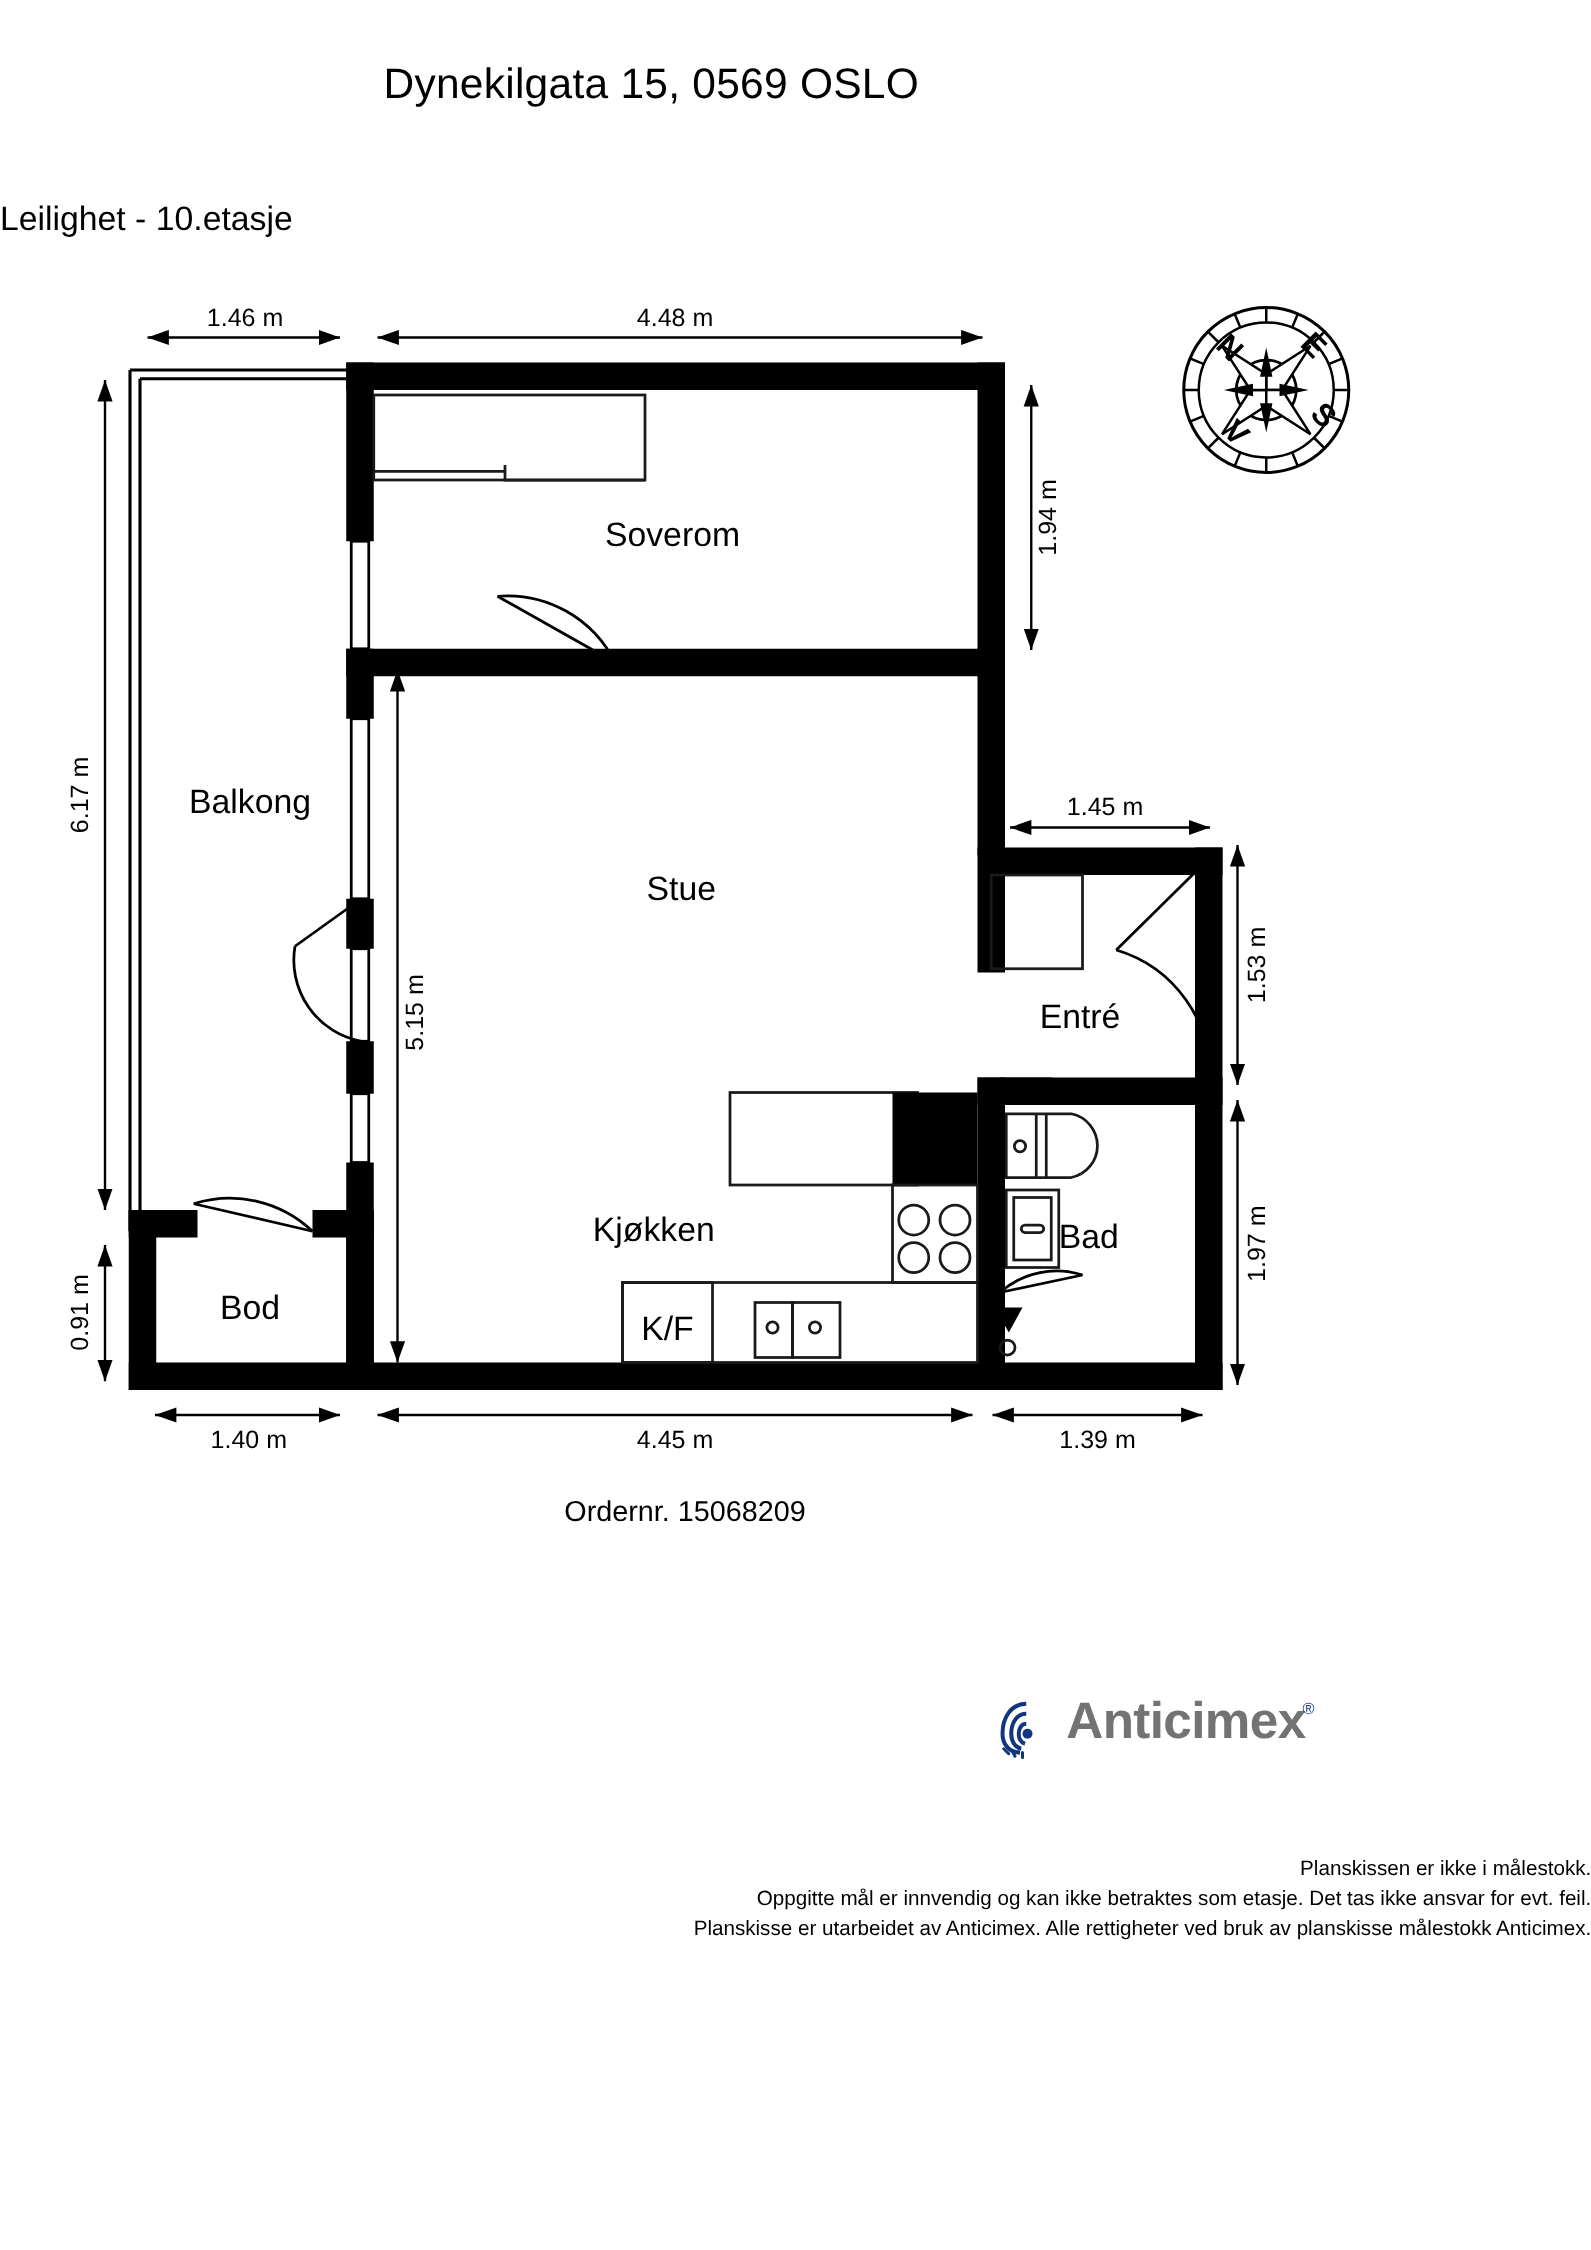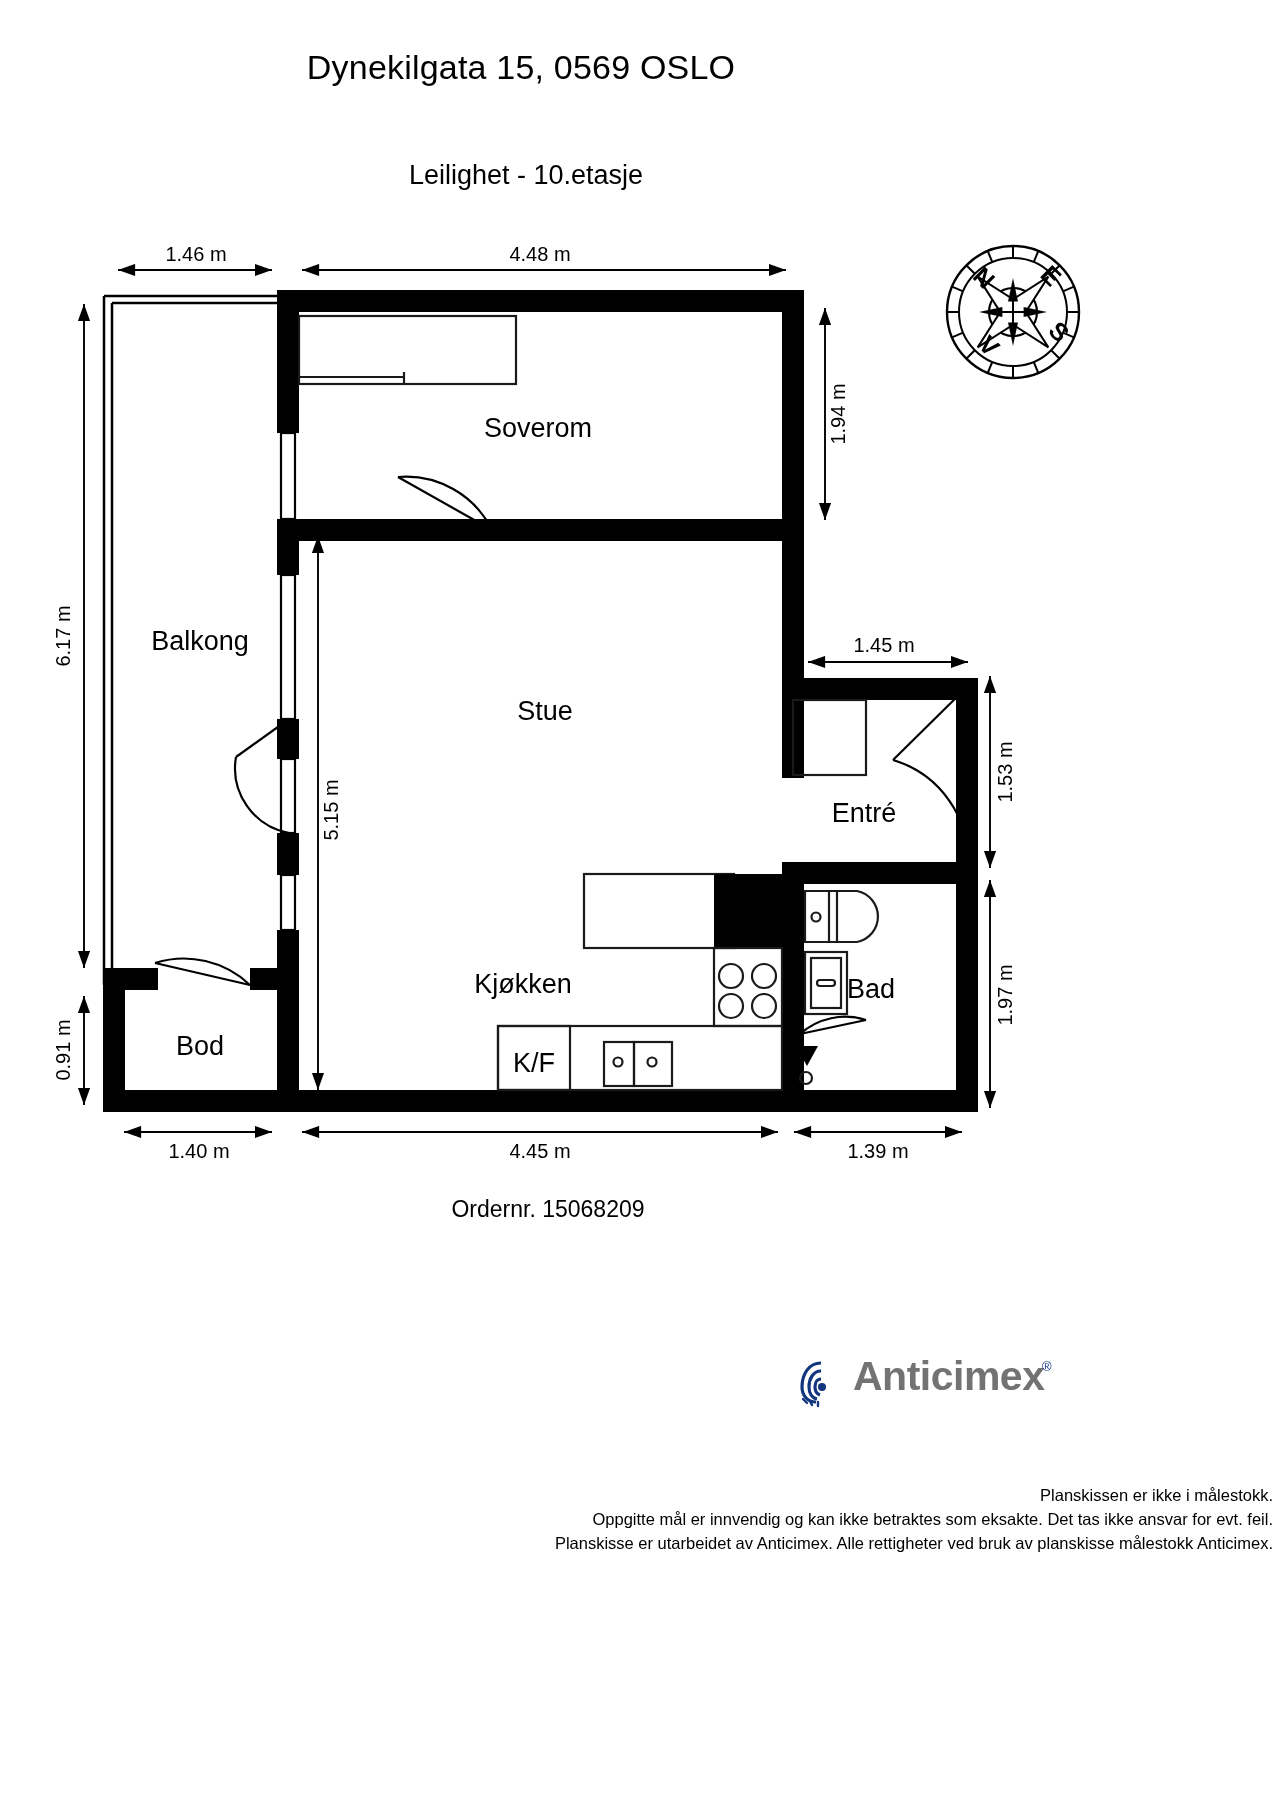--- a/index.html
+++ b/index.html
@@ -7,21 +7,21 @@
     width:1273px;height:1800px;position:relative;overflow:hidden;
     font-family:"Liberation Sans", sans-serif;color:#000;
   }
   .abs{position:absolute;}
   
   #title{
     top:48px;left:0;width:1042px;text-align:center;
     font-size:34px;letter-spacing:.2px;
   }
   #subtitle{
-    top:160px;left:0;width:1052px;text-align:center;
+    top:160px;left:0;width:1052px;
     font-size:27px;
   }
   #ordernr{
     top:1196px;left:0;width:1096px;text-align:center;font-size:23px;
   }
   
   #disclaimer{
     top:1483px;left:0;width:1273px;text-align:right;
     font-size:16.5px;line-height:24px;
   }
@@ -281,15 +281,15 @@
       <line x1="15" y1="44" x2="17" y2="48"></line>
       <line x1="23" y1="45" x2="23" y2="49"></line>
     </g>
   </svg>
   <span class="word">Anticimex</span>
   <span class="reg">®</span>
 </div>
 
 <div class="abs" id="disclaimer">
   <div>Planskissen er ikke i målestokk.</div>
-  <div>Oppgitte mål er innvendig og kan ikke betraktes som eksakte. Det tas ikke ansvar for evt. feil.</div>
+  <div>Oppgitte mål er innvendig og kan ikke betraktes som etasje. Det tas ikke ansvar for evt. feil.</div>
   <div>Planskisse er utarbeidet av Anticimex. Alle rettigheter ved bruk av planskisse målestokk Anticimex.</div>
 </div>
 
 </body></html>

